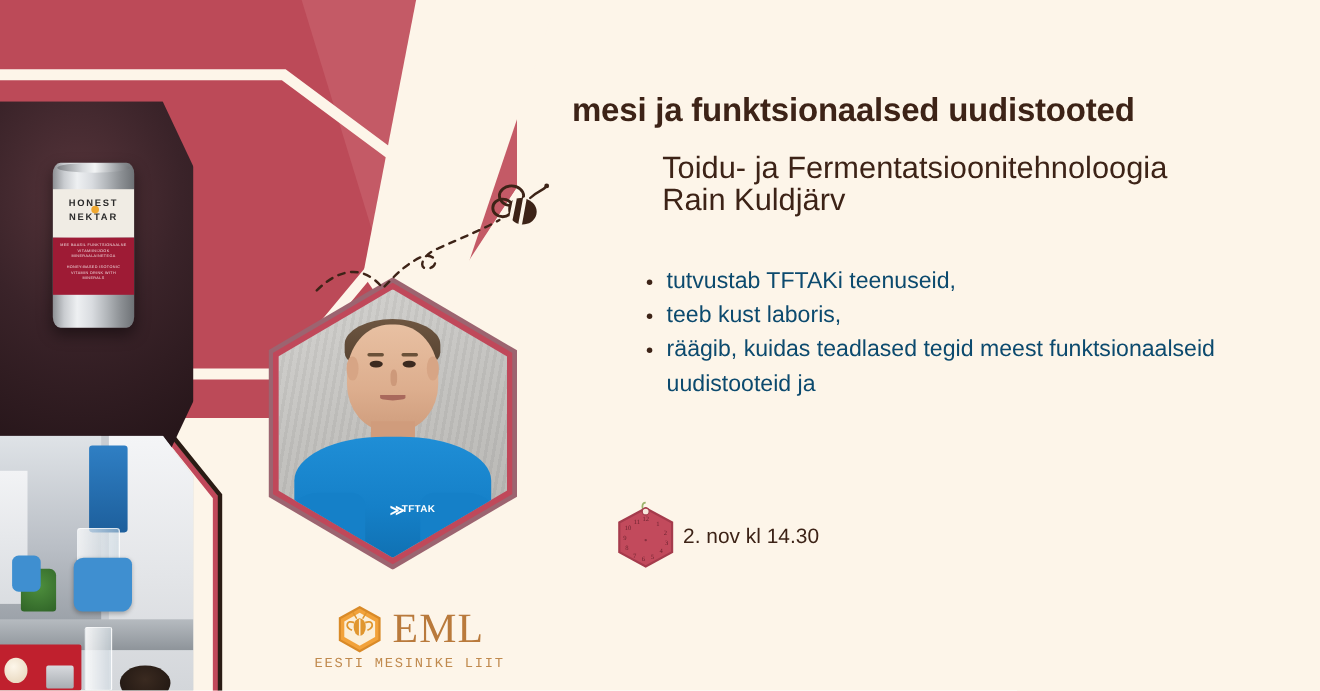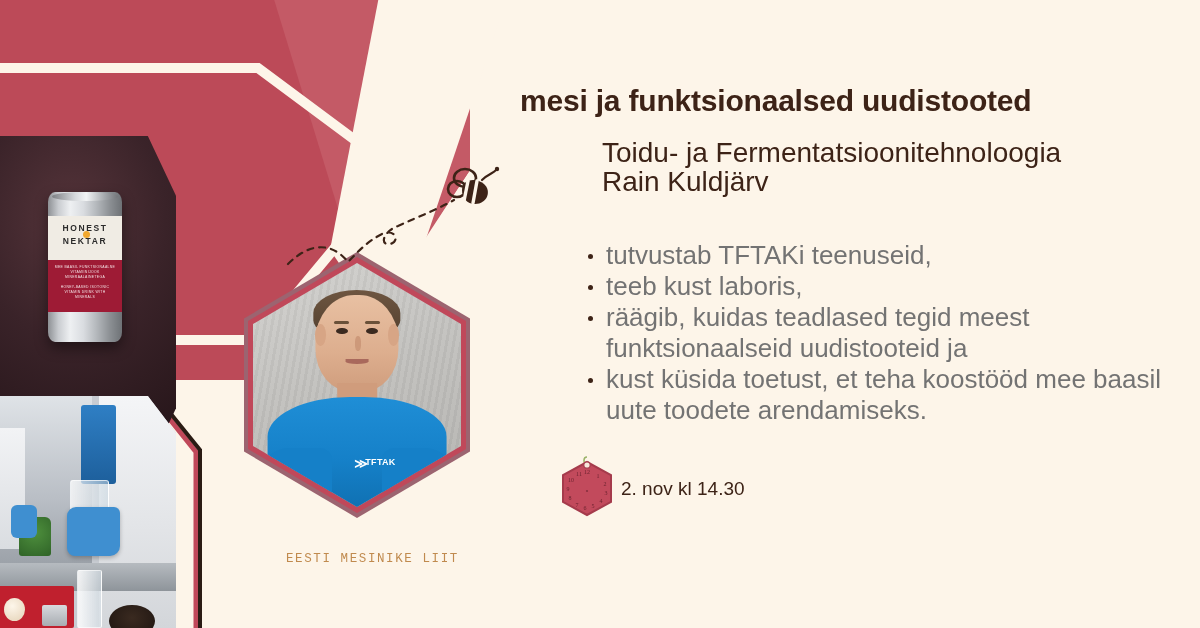--- a/index.html
+++ b/index.html
@@ -35,21 +35,20 @@
 
   
   #can-photo {
     left: 0px;
     top: 92px;
     width: 176px;
     height: 332px;
     clip-path: polygon(0% 0%, 84% 0%, 100% 18%, 100% 82%, 84% 100%, 0% 100%);
     background:
       radial-gradient(ellipse 120% 80% at 40% 25%, #55343a 0%, #3a2329 45%, #241418 100%);
-    margin-top: 44px;
   }
   .can-body {
     position: absolute;
     left: 48px;
     top: 56px;
     width: 74px;
     height: 150px;
     border-radius: 7px / 10px;
     background: linear-gradient(90deg,
        #8d9094 0%, #c9ccd0 14%, #eef0f2 30%, #d9dce0 48%,
@@ -211,23 +210,23 @@
     position: absolute; left: 82px; top: 138px; width: 560px;
     font-size: 28px; line-height: 29px; font-weight: 400; color: #3D2317;
   }
   #bullets {
     position: absolute; left: 60px; top: 240px; width: 600px;
     margin: 0; padding: 0; list-style: none;
   }
   #bullets li {
     position: relative;
     padding-left: 26px;
-    font-size: 26px;
+    font-size: 21px;
     line-height: 31px;
-    color: #737373;
+    color: #0c4a6e;
   }
   #bullets li::before {
     content: "";
     position: absolute;
     left: 8px; top: 14px;
     width: 5px; height: 5px;
     border-radius: 50%;
     background: #3D2317;
   }
 
@@ -366,37 +365,48 @@
       <ellipse cx="3" cy="19" rx="9" ry="8" fill="none" stroke="#3D2317" stroke-width="2.6"></ellipse>
       <path d="M 8 20 C 8 9, 22 7, 30 14 C 38 21, 33 34, 21 34 C 13 34, 8 28, 8 20 Z" fill="#3D2317"></path>
       <path d="M 14 11 L 10 31" stroke="#FDF5E9" stroke-width="3.4" stroke-linecap="round"></path>
       <path d="M 23 11 L 19 33" stroke="#FDF5E9" stroke-width="3.4" stroke-linecap="round"></path>
       <path d="M 28 10 C 34 4, 40 3, 42 0" fill="none" stroke="#3D2317" stroke-width="2.2" stroke-linecap="round"></path>
       <circle cx="43" cy="-1" r="2.2" fill="#3D2317"></circle>
     </g>
   </svg>
 
   <div id="eml-logo">
+    <div class="eml-row">
+      <svg width="44" height="44" viewBox="0 0 44 44">
+        <polygon points="22,2 40,12 40,32 22,42 4,32 4,12" fill="#F2A23A" stroke="#D98A28" stroke-width="2"></polygon>
+        <polygon points="22,7 36,15 36,29 22,37 8,29 8,15" fill="#FBEFD9"></polygon>
+        <ellipse cx="22" cy="20" rx="5.5" ry="8" fill="#E0962E"></ellipse>
+        <path d="M 22 13 L 22 28" stroke="#FBEFD9" stroke-width="1.4"></path>
+        <path d="M 17 16 C 10 13, 8 20, 15 23" fill="none" stroke="#E0962E" stroke-width="1.6"></path>
+        <path d="M 27 16 C 34 13, 36 20, 29 23" fill="none" stroke="#E0962E" stroke-width="1.6"></path>
+        <path d="M 19 12 L 16 7 M 25 12 L 28 7" stroke="#E0962E" stroke-width="1.4" stroke-linecap="round"></path>
+      </svg>
+      <span class="eml-word">EML</span>
+    </div>
     <span class="eml-sub">EESTI MESINIKE LIIT</span>
   </div>
 
   <div id="content">
 
     <div id="title-main">mesi ja funktsionaalsed uudistooted</div>
 
     <div id="lead">
       <div>Toidu- ja Fermentatsioonitehnoloogia</div>
       <div>Rain Kuldjärv</div>
     </div>
 
     <ul id="bullets">
       <li>tutvustab TFTAKi teenuseid,</li>
       <li>teeb kust laboris,</li>
       <li>räägib, kuidas teadlased tegid meest funktsionaalseid uudistooteid ja</li>
-      <li>kust küsida toetust, et teha koostööd mee baasil uute toodete arendamiseks.</li>
     </ul>
 
     <div id="date-block">
       <svg width="62" height="68" viewBox="0 0 62 68">
         <path d="M 31 3 C 27 3, 27 10, 31 10" fill="none" stroke="#9BB36A" stroke-width="1.6"></path>
         <polygon points="31,8 55,21 55,48 31,61 7,48 7,21" fill="#C24A5C" stroke="#A53B4C" stroke-width="2"></polygon>
         <circle cx="31" cy="11" r="3.2" fill="#F7E8DC" stroke="#A53B4C" stroke-width="1.2"></circle>
         <g fill="#6E2430" font-family="Liberation Serif, serif" font-size="6" text-anchor="middle">
           <text x="31" y="20">12</text>
           <text x="42" y="24">1</text>

